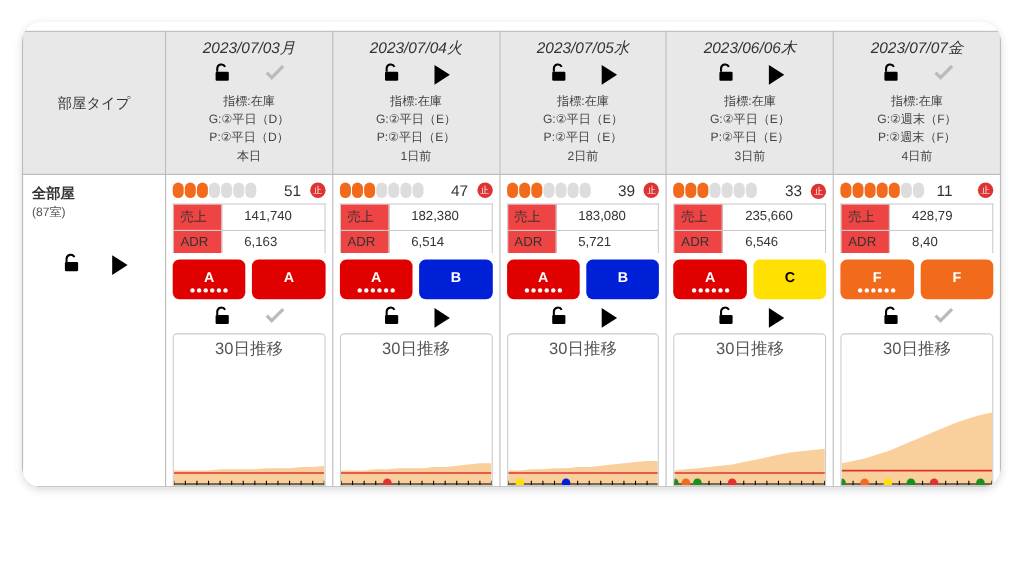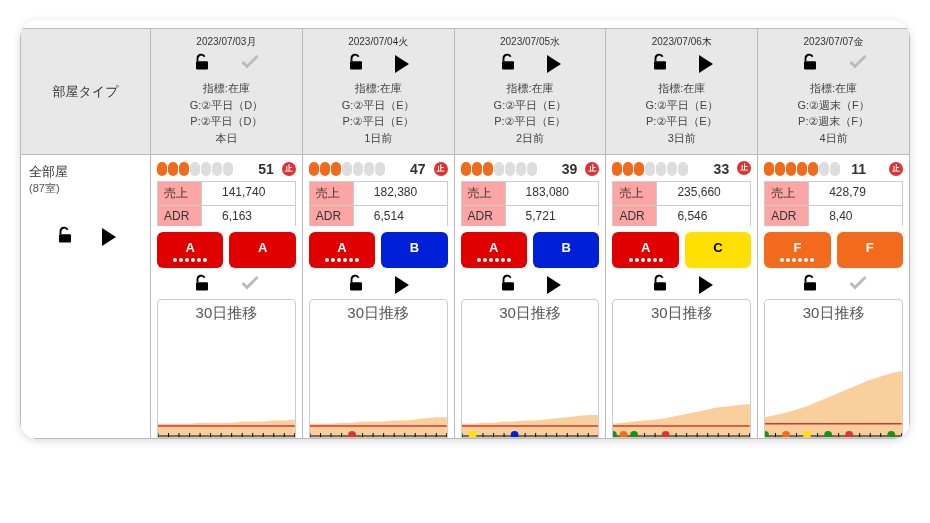--- a/index.html
+++ b/index.html
@@ -2,41 +2,41 @@
 <html><head>
 <meta charset="utf-8">
 <style>
 * { box-sizing: border-box; margin: 0; padding: 0; }
 body { font-family: "Hiragino Sans", "Meiryo", sans-serif; background: #fff; padding: 20px; font-size: 12px; color: #333; }
 .container { width: 890px; border-radius: 18px; overflow: hidden; box-shadow: 0 2px 8px rgba(0,0,0,0.15); background: #fff; padding: 8px 0 0 0; }
 table { border-collapse: collapse; width: 100%; table-layout: fixed; }
 th, td { border: 1px solid #bbb; vertical-align: top; padding: 0; }
 th.rowhead { background: #e8e8e8; width: 130px; text-align: center; vertical-align: middle; font-weight: normal; font-size: 13px; }
 th.colhead { background: #e8e8e8; text-align: center; font-weight: normal; padding: 6px 4px 8px; font-size: 12px; }
-th.colhead .date { font-size: 10px; margin-bottom: 4px; }
+th.colhead .date { font-size: 14px; margin-bottom: 4px; font-style: italic; }
 th.colhead .iconrow { display: flex; justify-content: center; gap: 30px; margin: 4px 0 6px; align-items: center; }
 th.colhead .meta { font-size: 11px; line-height: 1.5; color: #444; }
 .lock-icon { width: 18px; height: 18px; }
 .play-icon { width: 0; height: 0; border-left: 14px solid #000; border-top: 9px solid transparent; border-bottom: 9px solid transparent; display: inline-block; }
 .check-icon { width: 18px; height: 14px; }
 .check-icon.gray path { stroke: #bbb; }
 td.rowlabel { background: #fff; padding: 8px; width: 130px; vertical-align: top; font-size: 12px; }
-td.rowlabel .roomname { font-size: 13px; }
+td.rowlabel .roomname { font-size: 13px; font-weight: bold; }
 td.rowlabel .roomcount { font-size: 11px; color: #555; }
 td.rowlabel .iconrow { display: flex; gap: 28px; margin-top: 30px; justify-content: center; align-items: center; }
 td.cell { padding: 6px 6px 0; }
-.pillrow { display: flex; align-items: center; justify-content: space-between; margin-bottom: 4px; font-weight: bold; }
+.pillrow { display: flex; align-items: center; justify-content: space-between; margin-bottom: 4px; }
 .pills { display: flex; gap: 1px; }
 .pill { width: 10px; height: 14px; border-radius: 5px; background: #ddd; }
 .pill.on { background: #f26a1b; }
 .stopbadge { width: 14px; height: 14px; border-radius: 50%; background: #d33; color: #fff; font-size: 8px; display: flex; align-items: center; justify-content: center; line-height: 1; }
 .invnum { font-size: 14px; color: #333; padding-right: 2px; }
 .kvrow { display: flex; justify-content: space-between; border: 1px solid #ccc; border-bottom: none; font-size: 12px; }
 .kvrow:last-of-type { border-bottom: 1px solid #ccc; }
-.kvrow .k { background: #fca5a5; padding: 3px 6px; width: 44px; border-right: 1px solid #ccc; }
+.kvrow .k { background: #ef4444; padding: 3px 6px; width: 44px; border-right: 1px solid #ccc; }
 .kvrow .v { padding: 3px 20px; flex: 1; }
 .grades { display: flex; gap: 6px; margin: 6px 0; }
 .grade { flex: 1; border-radius: 6px; color: #fff; text-align: center; padding: 8px 0 6px; font-size: 13px; font-weight: bold; position: relative; }
 .grade.red { background: #e00000; }
 .grade.blue { background: #0020d8; }
 .grade.yellow { background: #ffe000; color: #000; }
 .grade.orange { background: #f26a1b; }
 .dots { display: flex; justify-content: center; gap: 2px; margin-top: 3px; }
 .dot { width: 4px; height: 4px; border-radius: 50%; background: #fff; }
 .iconrow2 { display: flex; justify-content: center; gap: 30px; margin: 2px 0 4px; align-items: center; }
@@ -81,21 +81,21 @@
             <div class="iconrow">
               <span><svg class="lock-icon" viewBox="0 0 24 24">
                   <path d="M6 11V7a5 5 0 0 1 9.5-2" fill="none" stroke="#000" stroke-width="2.5"></path>
                   <rect x="4" y="11" width="16" height="11" rx="1.5" fill="#000"></rect>
                 </svg></span>
               <span class="play-icon"></span>
             </div>
             <div class="meta">指標:在庫<br>G:②平日（E）<br>P:②平日（E）<br>2日前</div>
           </th>
   <th class="colhead">
-            <div class="date">2023/07/06木</div>
+            <div class="date">2023/06/06木</div>
             <div class="iconrow">
               <span><svg class="lock-icon" viewBox="0 0 24 24">
                   <path d="M6 11V7a5 5 0 0 1 9.5-2" fill="none" stroke="#000" stroke-width="2.5"></path>
                   <rect x="4" y="11" width="16" height="11" rx="1.5" fill="#000"></rect>
                 </svg></span>
               <span class="play-icon"></span>
             </div>
             <div class="meta">指標:在庫<br>G:②平日（E）<br>P:②平日（E）<br>3日前</div>
           </th>
   <th class="colhead">
@@ -330,21 +330,21 @@
             <div class="pillrow">
               <div class="pills">
                 <span class="pill on"></span>
                 <span class="pill on"></span>
                 <span class="pill on"></span>
                 <span class="pill"></span>
                 <span class="pill"></span>
                 <span class="pill"></span>
                 <span class="pill"></span>
               </div>
-              <div style="display:flex;align-items:flex-start;gap:6px">
+              <div style="display:flex;align-items:flex-end;gap:6px">
                 <span class="invnum">33</span>
                 <span class="stopbadge">止</span>
               </div>
             </div>
             <div class="kvrow">
               <div class="k">売上</div>
               <div class="v">235,660</div>
             </div>
             <div class="kvrow">
               <div class="k">ADR</div>

